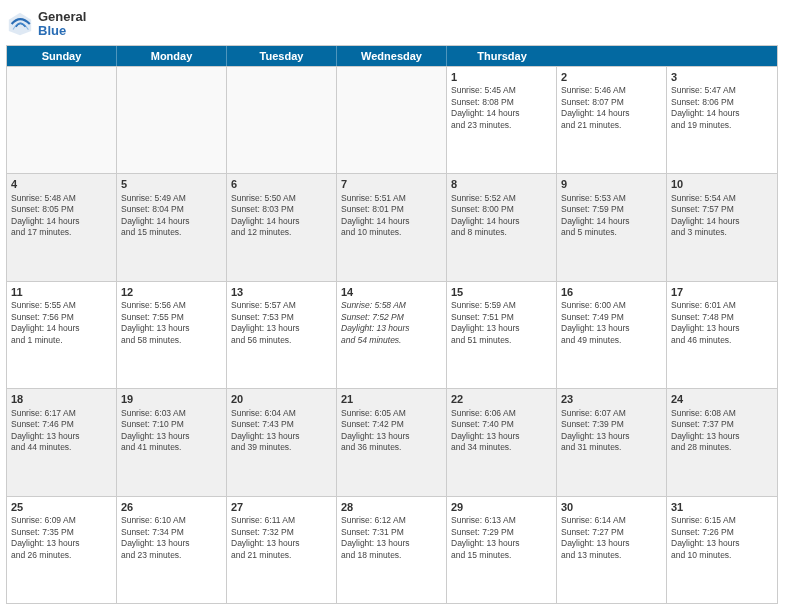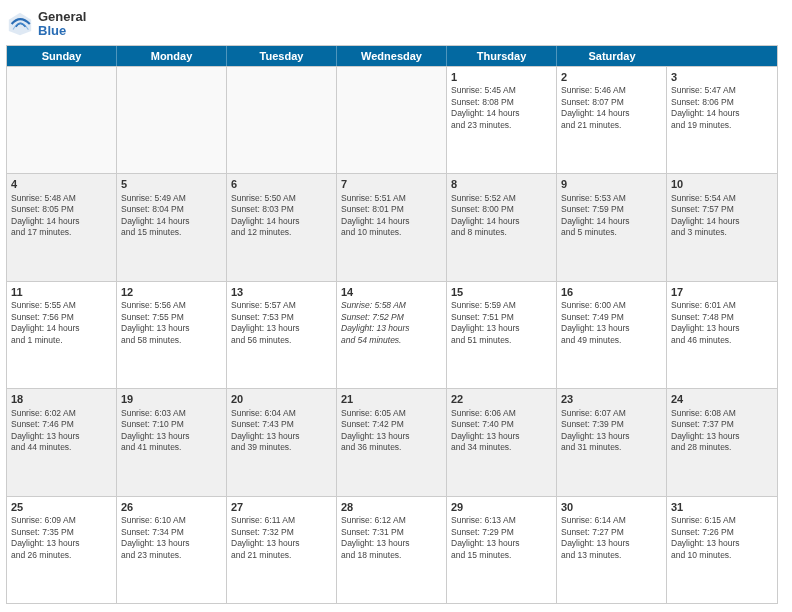--- a/index.html
+++ b/index.html
@@ -136,21 +136,20 @@
     </div>
   </div>
 
   <div class="calendar">
     <div class="cal-header">
       <div class="cal-header-cell">Sunday</div>
       <div class="cal-header-cell">Monday</div>
       <div class="cal-header-cell">Tuesday</div>
       <div class="cal-header-cell">Wednesday</div>
       <div class="cal-header-cell">Thursday</div>
-      <div class="cal-header-cell">Saturday</div>
     </div>
     <div class="cal-body" id="cal-body">
     <div class="cal-row">
           <div class="cal-cell empty"></div>
           <div class="cal-cell empty"></div>
           <div class="cal-cell empty"></div>
           <div class="cal-cell empty"></div>
           <div class="cal-cell">
             <span class="day-num">1</span>
             <div class="cell-text" style="white-space: pre-wrap;">Sunrise: 5:45 AM
@@ -271,21 +270,21 @@
             <span class="day-num">17</span>
             <div class="cell-text" style="white-space: pre-wrap;">Sunrise: 6:01 AM
 Sunset: 7:48 PM
 Daylight: 13 hours
 and 46 minutes.</div>
           </div>
         </div>
         <div class="cal-row">
           <div class="cal-cell shaded">
             <span class="day-num">18</span>
-            <div class="cell-text" style="white-space: pre-wrap;">Sunrise: 6:02 AM
+            <div class="cell-text" style="white-space: pre-wrap;">Sunrise: 6:17 AM
 Sunset: 7:46 PM
 Daylight: 13 hours
 and 44 minutes.</div>
           </div>
           <div class="cal-cell shaded">
             <span class="day-num">19</span>
             <div class="cell-text" style="white-space: pre-wrap;">Sunrise: 6:03 AM
 Sunset: 7:10 PM
 Daylight: 13 hours
 and 41 minutes.</div>

